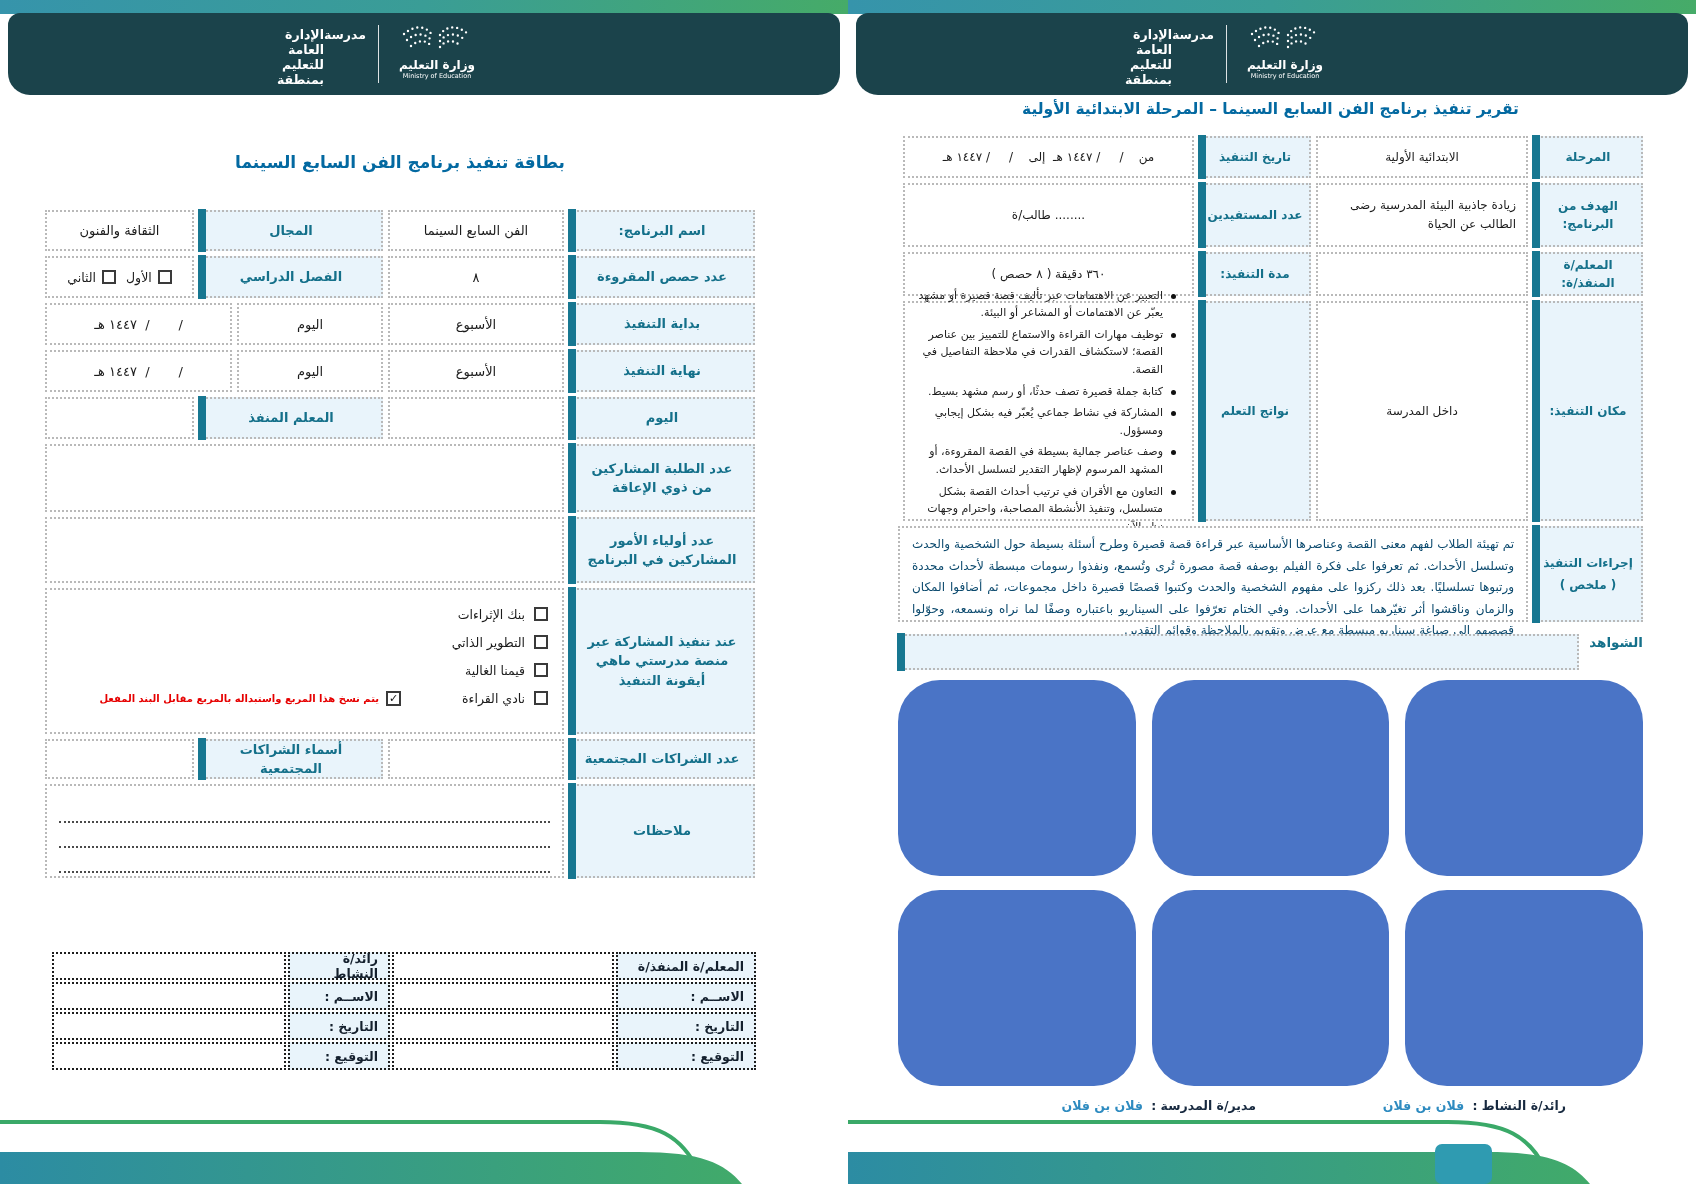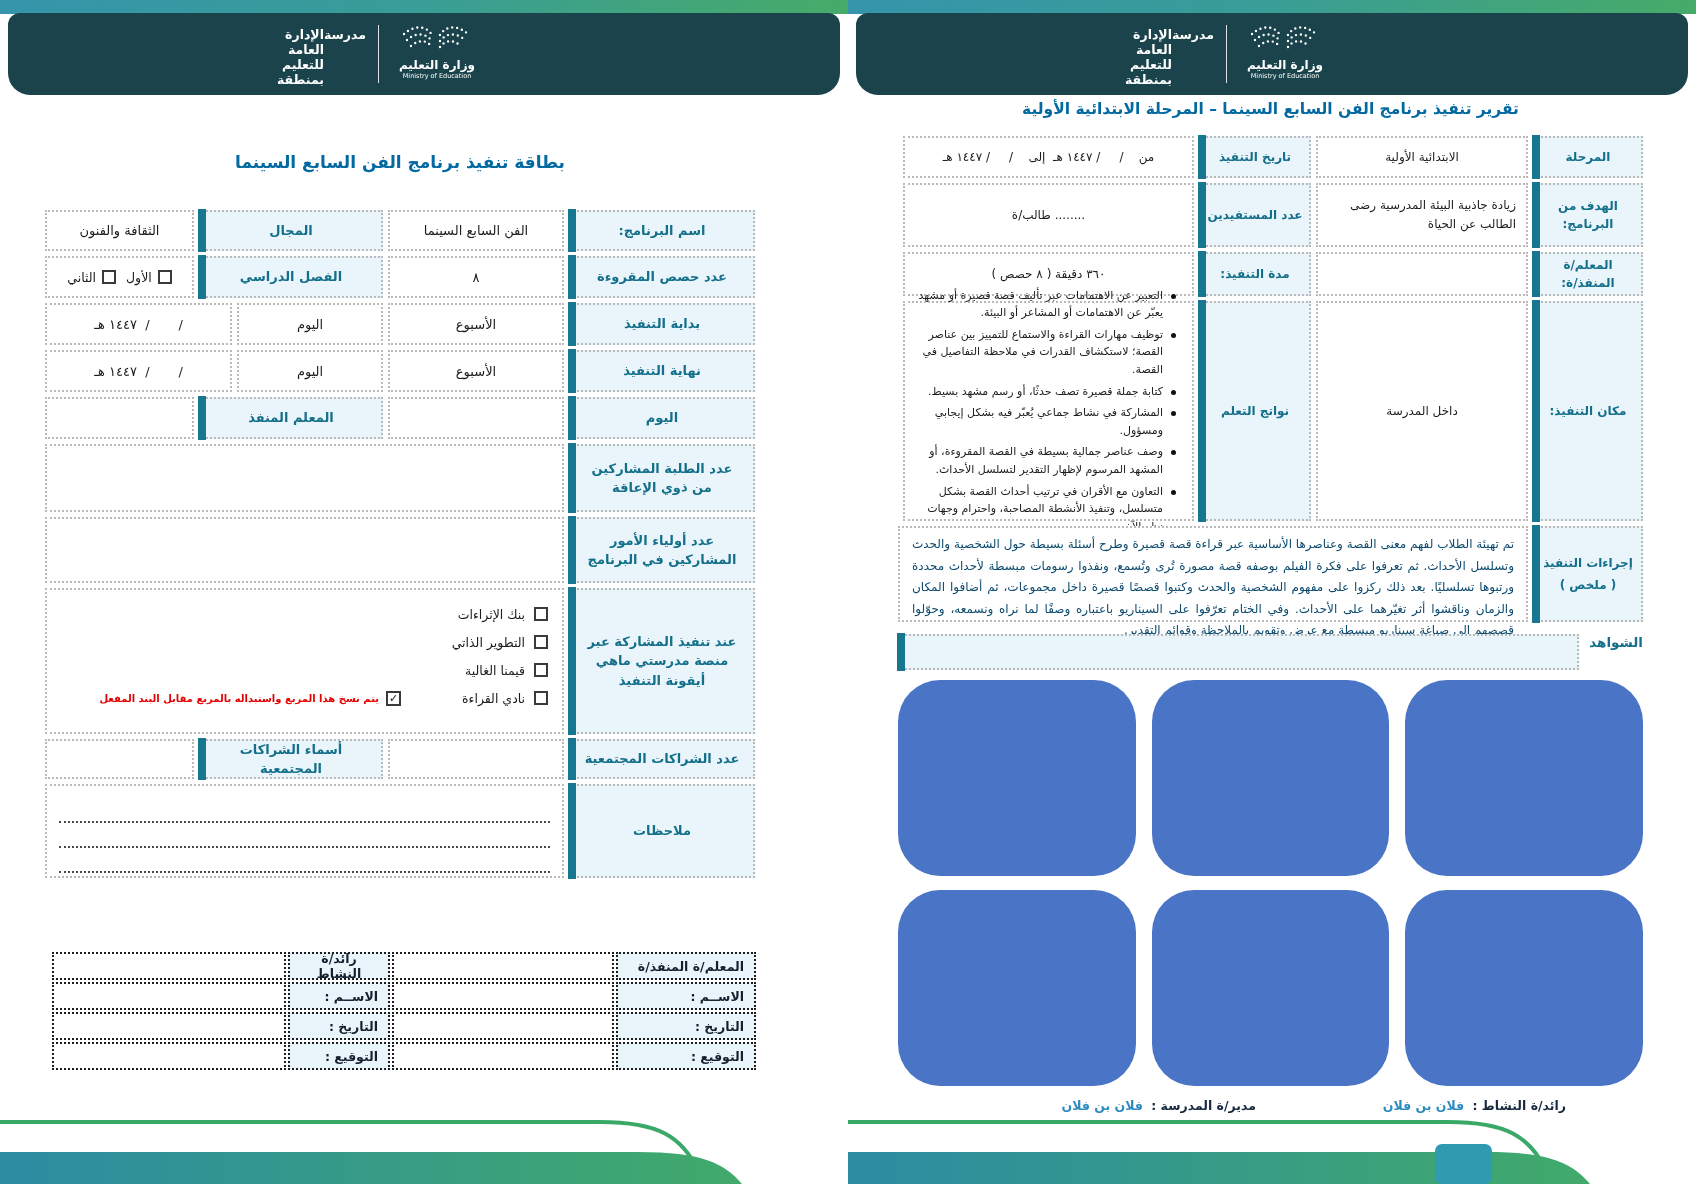--- a/index.html
+++ b/index.html
@@ -58,21 +58,21 @@
   .copy-note .txt { color:#e60000; font-size:10px; font-weight:bold; }
   .chk-box.checked { width:15px; height:15px; font-weight:bold; }
 
   .notes-area { flex:1; display:block; padding:12px 12px 0 12px; }
   .note-line { border-bottom:2px dotted #4a4a4a; height:25px; }
 
   
   .sigtable { position:absolute; top:952px; right:92px; width:712px; display:grid;
     grid-template-columns:140px 222px 102px 234px; grid-auto-rows:28px; gap:2px; direction:rtl; }
   .sig-cell { border:2px dotted #1d1d1d; background:#fff; display:flex; align-items:center;
-    padding:0 10px; font-size:12.5px;text-align:center; }
+    padding:0 10px; font-size:12.5px; }
   .sig-lbl { background:#e9f4fb; font-weight:bold; color:#14202e; }
 
   
   .rtable { position:absolute; top:136px; right:53px; width:745px;
     display:flex; flex-direction:column; gap:5px; }
   .rw110{width:110px;} .rw212{width:212px;} .rw112{width:112px;} .rw291{width:291px;}
   .rh42{height:42px;} .rh64{height:64px;} .rh44{height:44px;} .rh220{height:220px;} .rh96{height:96px;}
   .rtable .cell { font-size:12px; }
   .rtable .lbl { font-size:12px; padding:2px 6px; }
   .goal-cell { justify-content:flex-start; text-align:right; padding:4px 10px; line-height:1.6; }

